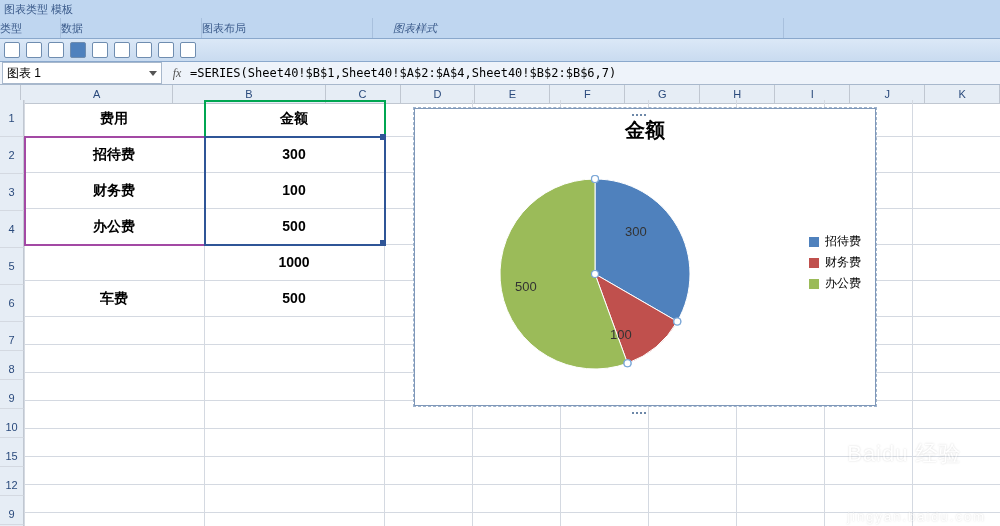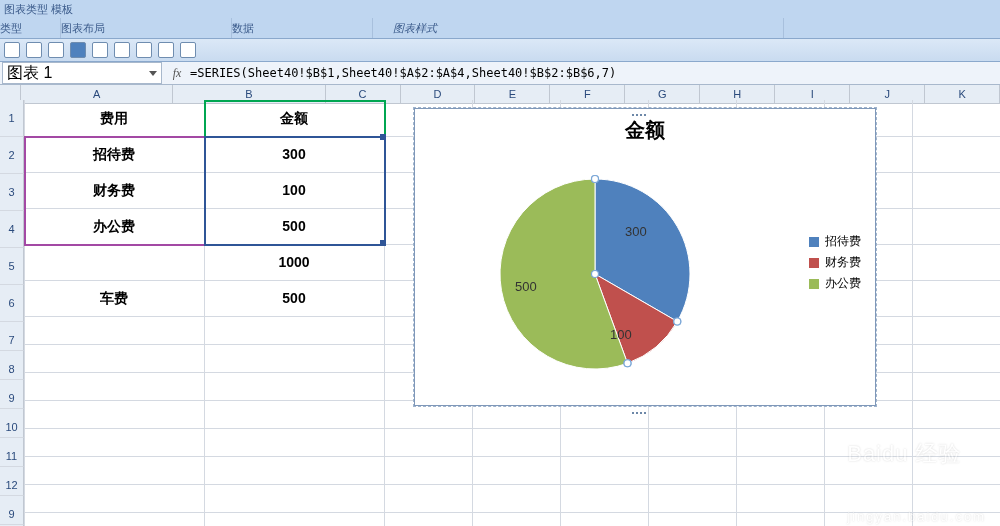--- a/index.html
+++ b/index.html
@@ -13,21 +13,21 @@
   .group-cell.w1{width:60px;} .group-cell.w2{width:140px;}
   .group-cell.w3{width:170px;} .group-cell.w4{width:390px;margin-left:20px;font-style:italic;}
 
   
   .qat{height:22px;background:linear-gradient(#dbe8f7,#c9dbf0);border-bottom:1px solid #8aa8cc;display:flex;align-items:center;padding-left:4px;gap:6px;}
   .qat .ico{width:14px;height:14px;border:1px solid #6f8db0;background:#fff;border-radius:2px;}
   .qat .ico.blue{background:#4f81bd;}
 
   
   .fbar{height:22px;border-bottom:1px solid #a8b8cc;display:flex;align-items:center;background:#eef3fa;}
-  .namebox{width:150px;height:20px;border:1px solid #a8b8cc;background:#fff;display:flex;align-items:center;justify-content:space-between;padding:0 4px;margin-right:6px;margin-left:2px;font-size:16px;}
+  .namebox{width:150px;height:20px;border:1px solid #a8b8cc;background:#fff;display:flex;align-items:center;justify-content:space-between;padding:0 4px;margin-right:6px;margin-left:2px;font-size:12px;}
   .namebox .dd{width:0;height:0;border-left:4px solid transparent;border-right:4px solid transparent;border-top:5px solid #555;}
   .fx-btn{width:18px;text-align:center;color:#555;font-style:italic;font-family:"Times New Roman",serif;}
   .formula{flex:1;font-family:Consolas,monospace;font-size:12px;padding-left:4px;}
 
   
   .colhdr{height:18px;display:flex;border-bottom:1px solid #c0c7d1;background:#e6edf5;}
   .colhdr .corner{width:24px;border-right:1px solid #c0c7d1;background:#e6edf5;}
   .colhdr .ch{width:88px;text-align:center;line-height:18px;border-right:1px solid #c0c7d1;color:#2a4a7c;font-size:11px;}
   .colhdr .ch.wideA{width:180px;}
   .colhdr .ch.wideB{width:180px;}
@@ -77,22 +77,22 @@
 </head>
 <body>
 
 <div class="app">
 
   <div class="ribbon-top">
     <span class="cut">图表类型  模板</span>
   </div>
   <div class="ribbon-groups">
     <div class="group-cell w1">类型</div>
+    <div class="group-cell w2">数据</div>
     <div class="group-cell w3">图表布局</div>
-    <div class="group-cell w2">数据</div>
     <div class="group-cell w4">图表样式</div>
   </div>
 
   <div class="qat">
     <span class="ico"></span>
     <span class="ico"></span>
     <span class="ico"></span>
     <span class="ico blue"></span>
     <span class="ico"></span>
     <span class="ico"></span>
@@ -130,21 +130,21 @@
         <div class="rh">1</div>
         <div class="rh">2</div>
         <div class="rh">3</div>
         <div class="rh">4</div>
         <div class="rh">5</div>
         <div class="rh">6</div>
         <div class="rh short">7</div>
         <div class="rh short">8</div>
         <div class="rh short">9</div>
         <div class="rh short">10</div>
-        <div class="rh short">11</div>
+        <div class="rh short">15</div>
         <div class="rh short">12</div>
         <div class="rh short">9</div>
         <div class="rh short">14</div>
       </div>
     <div class="cells">
       <div class="gridlines" id="glines">
           <div class="vline" style="left: 0px;"></div>
           <div class="vline" style="left: 180px;"></div>
           <div class="vline" style="left: 360px;"></div>
           <div class="vline" style="left: 448px;"></div>

